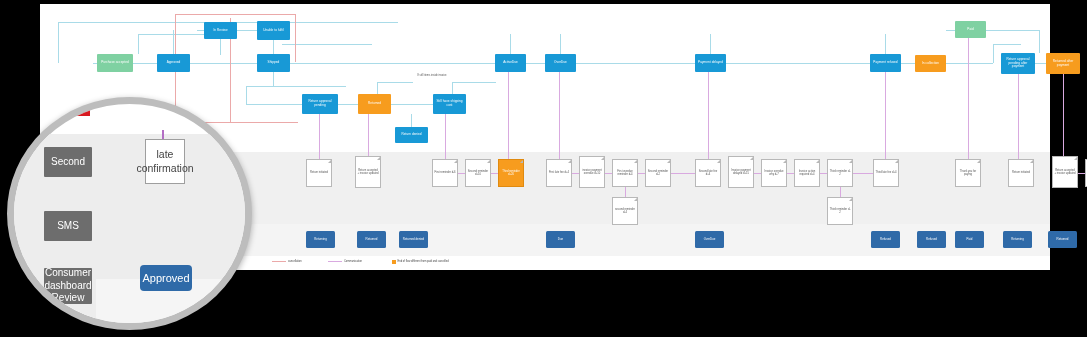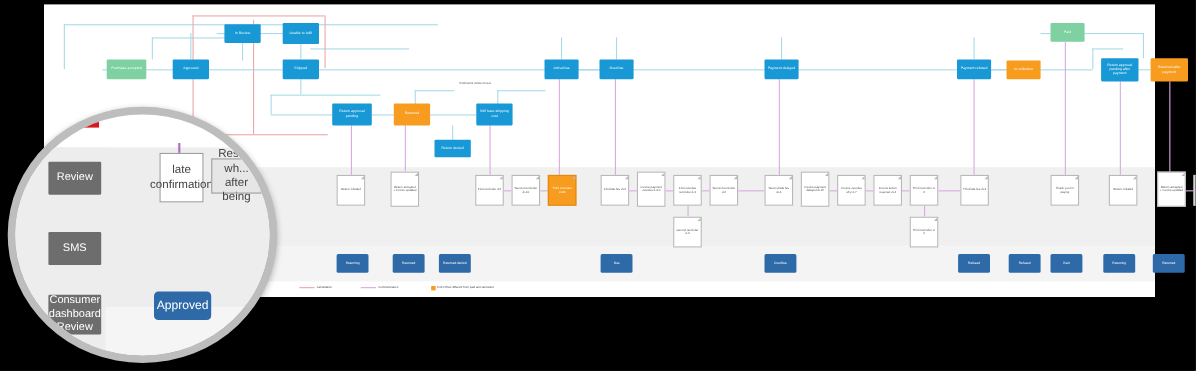--- a/index.html
+++ b/index.html
@@ -214,24 +214,23 @@
   <div id="mag">
     <div id="mag-inner">
       <div class="mband" style="left:0px;  top:30px;  width:245px; height:145px;"></div>
       <div class="mband2" style="left:0px;  top:175px; width:245px; height:50px;"></div>
       <div class="mband" style="left:22px; top:30px;  width:60px;  height:195px;"></div>
       <div class="mred" style="left:40px; top:-6px;  width:36px;  height:18px;"></div>
 
       <div class="marrow" style="left:148px; top:26px; height:28px;"></div>
       <div style="position:absolute;left:145px;top:52px;width:0;height:0;border-left:4px solid transparent;border-right:4px solid transparent;border-top:5px solid #b36ec4;"></div>
 
-      <div class="mrowlabel" style="left:30px;top:43px;width:48px;height:30px;">Review</div>
+      <div class="mrowlabel" style="left:30px;top:43px;width:48px;height:30px;">Second</div>
       <div class="mrowlabel" style="left:30px;top:107px;width:48px;height:30px;">SMS</div>
       <div class="mrowlabel" style="left:30px;top:164px;width:48px;height:36px;padding:0 2px;box-sizing:border-box;">Consumer dashboard Review</div>
 
       <div class="mnote" style="left:131px;top:35px;width:40px;height:45px;">late confirmation</div>
-      <div class="mnote gray" style="left:178px;top:40px;width:46px;height:32px;">Resent wh... after being</div>
 
       <div class="mchip" style="left:126px;top:161px;width:52px;height:26px;">Approved</div>
     </div>
   </div>
 
 </div>
 
 </body></html>

